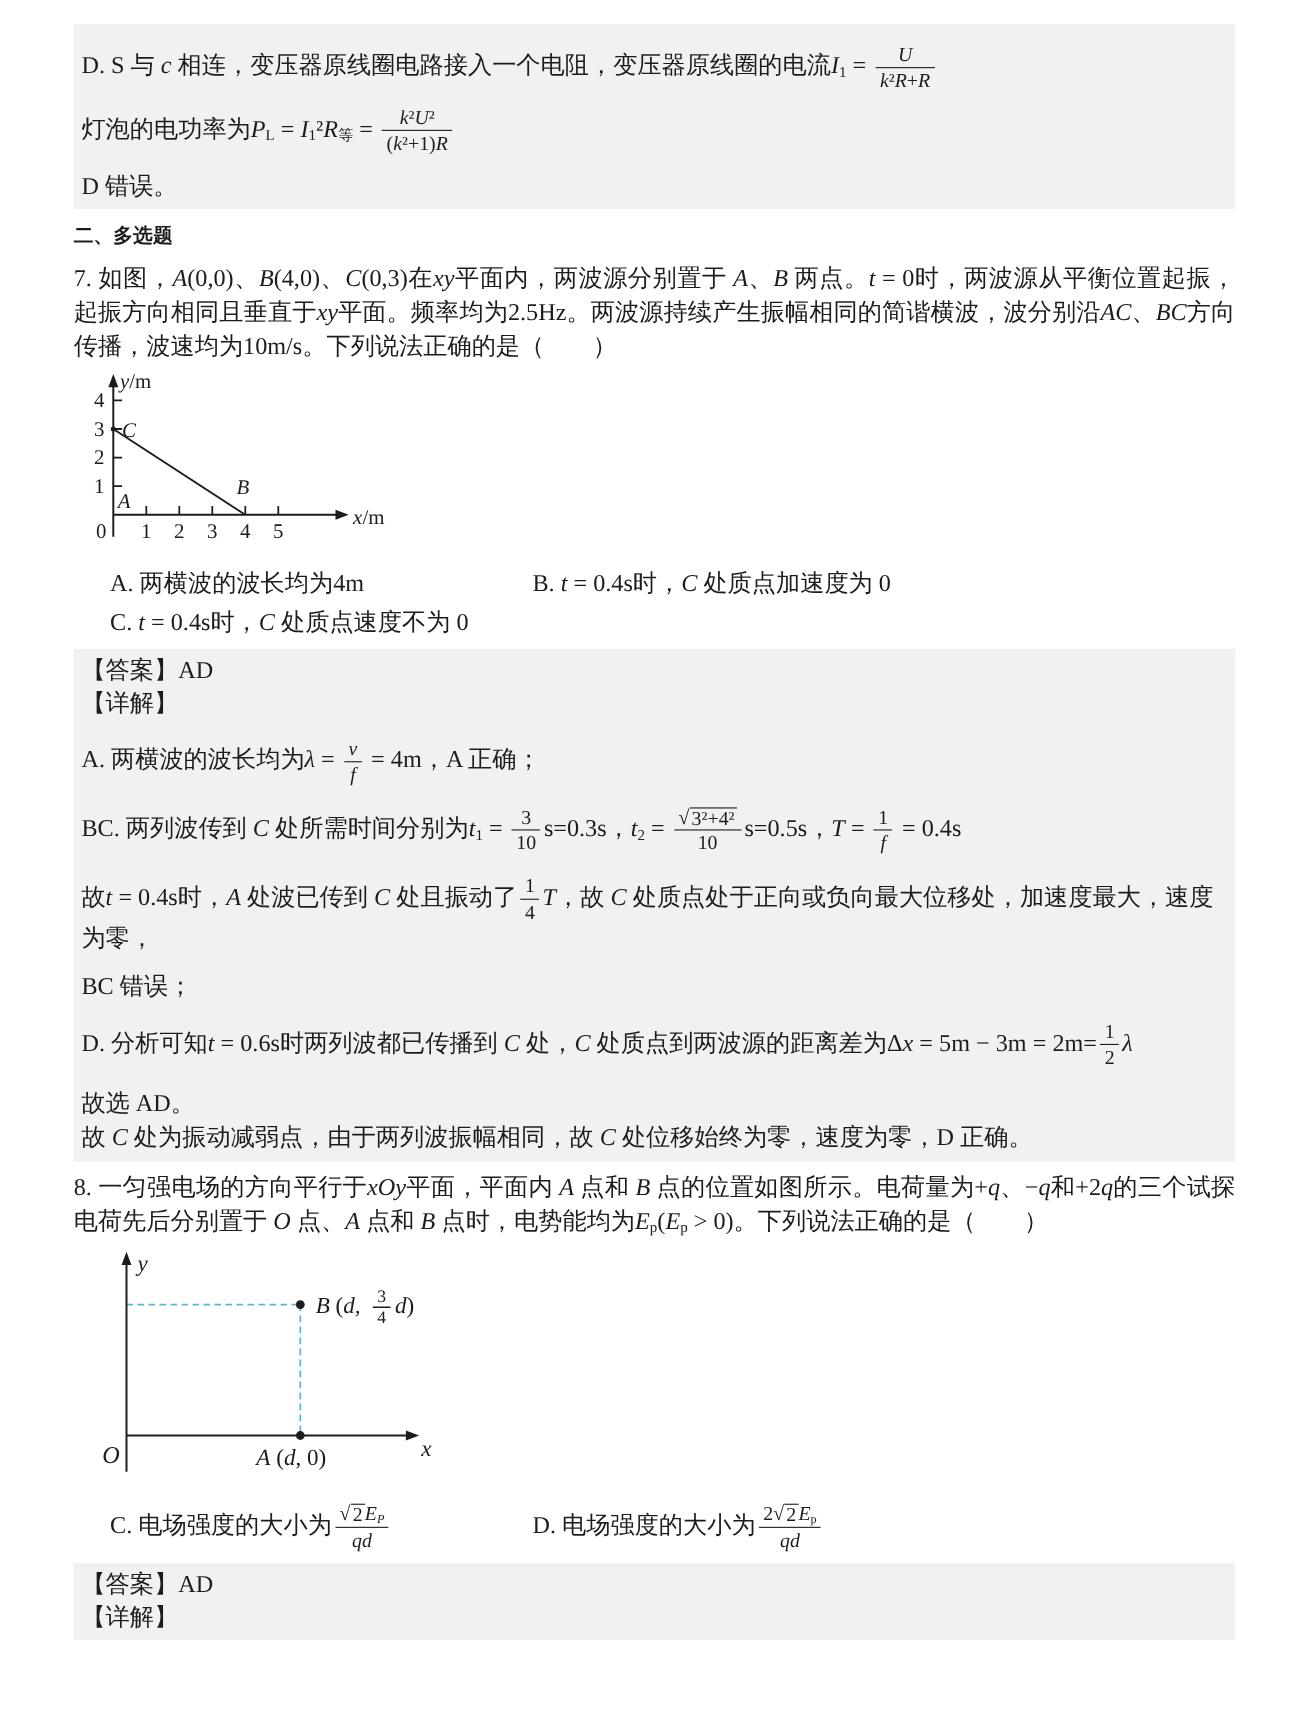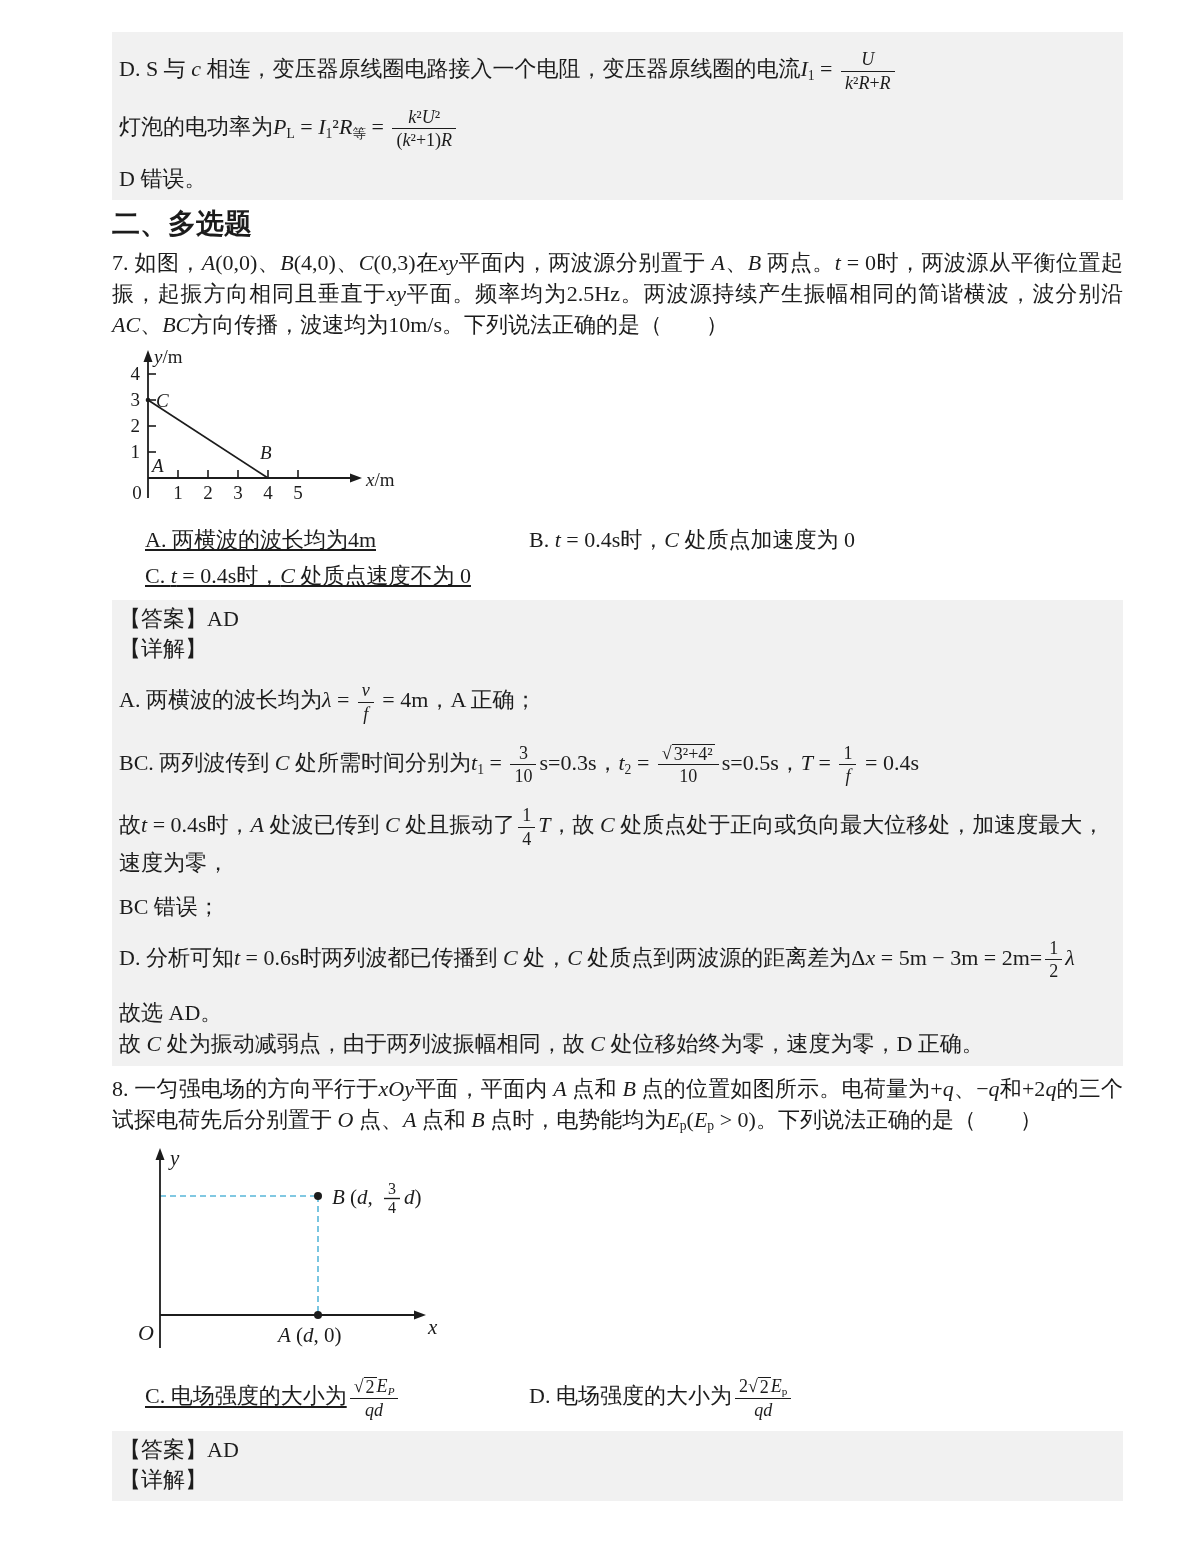--- a/index.html
+++ b/index.html
@@ -2,40 +2,40 @@
 <html><head>
 <meta charset="utf-8">
 <style>
   html,body{margin:0;padding:0;}
   body{
     width:1190px;height:1567px;background:#ffffff;
     font-family:"Liberation Serif","DejaVu Serif",serif;
     font-size:22px;color:#1c1c1c;
   }
   .page{position:relative;width:1190px;height:1567px;overflow:hidden;}
-  .doc{padding:10px 67px;margin-left:45px;}
+  .doc{padding:0 67px;}
   .hl{background:#f1f1f1;padding:4px 8px 6px 7px;}
   .hl1{margin-top:22px;}
   i{font-style:italic;}
   b{font-weight:normal;}
   sub{font-size:0.62em;vertical-align:-0.25em;line-height:0;}
   sub.it{font-style:italic;}
   .frac{display:inline-block;vertical-align:middle;text-align:center;
         font-size:0.82em;line-height:1.15;margin:0 3px;}
   .frac .num{display:block;border-bottom:1.4px solid #1c1c1c;padding:0 4px 1px;}
   .frac .den{display:block;padding:1px 4px 0;}
   .sqrt{display:inline-flex;align-items:flex-start;line-height:1.05;}
   .sqrt .rad{font-style:normal;}
   .sqrt .radand{border-top:1.4px solid #1c1c1c;padding:0 2px;}
   .line{line-height:30px;}
   .mline{line-height:26px;margin:13px 0;}
   .stem{text-align:justify;line-height:31px;margin:5px 0 4px;}
-  .sec-h{font-weight:bold;font-size:28px;line-height:36px;margin:6px 0 0;}
+  .sec-h{font-weight:bold;font-size:18px;line-height:36px;margin:6px 0 0;}
   .opt-row{display:flex;line-height:36px;padding-left:33px;}
-  .opt-row .c1{width:384px;flex:0 0 384px;text-decoration:underline;}
+  .opt-row .c1{width:384px;flex:0 0 384px;}
   .opt-row.tall{line-height:26px;align-items:center;margin:10px 0;}
   figure{margin:0;padding:0;}
   .fig7{margin:6px 0 2px 6px;}
   .fig8{margin:8px 0 4px 8px;}
   svg text{font-family:"Liberation Serif","DejaVu Serif",serif;fill:#1c1c1c;}
   .axline{stroke:#1c1c1c;stroke-width:1.8;}
   .tick{stroke:#1c1c1c;stroke-width:1.6;}
   .figline{stroke:#1c1c1c;stroke-width:1.7;}
   .dash{fill:none;stroke-width:1.6;stroke-dasharray:6 4;}
   .it-t{font-style:italic;}

